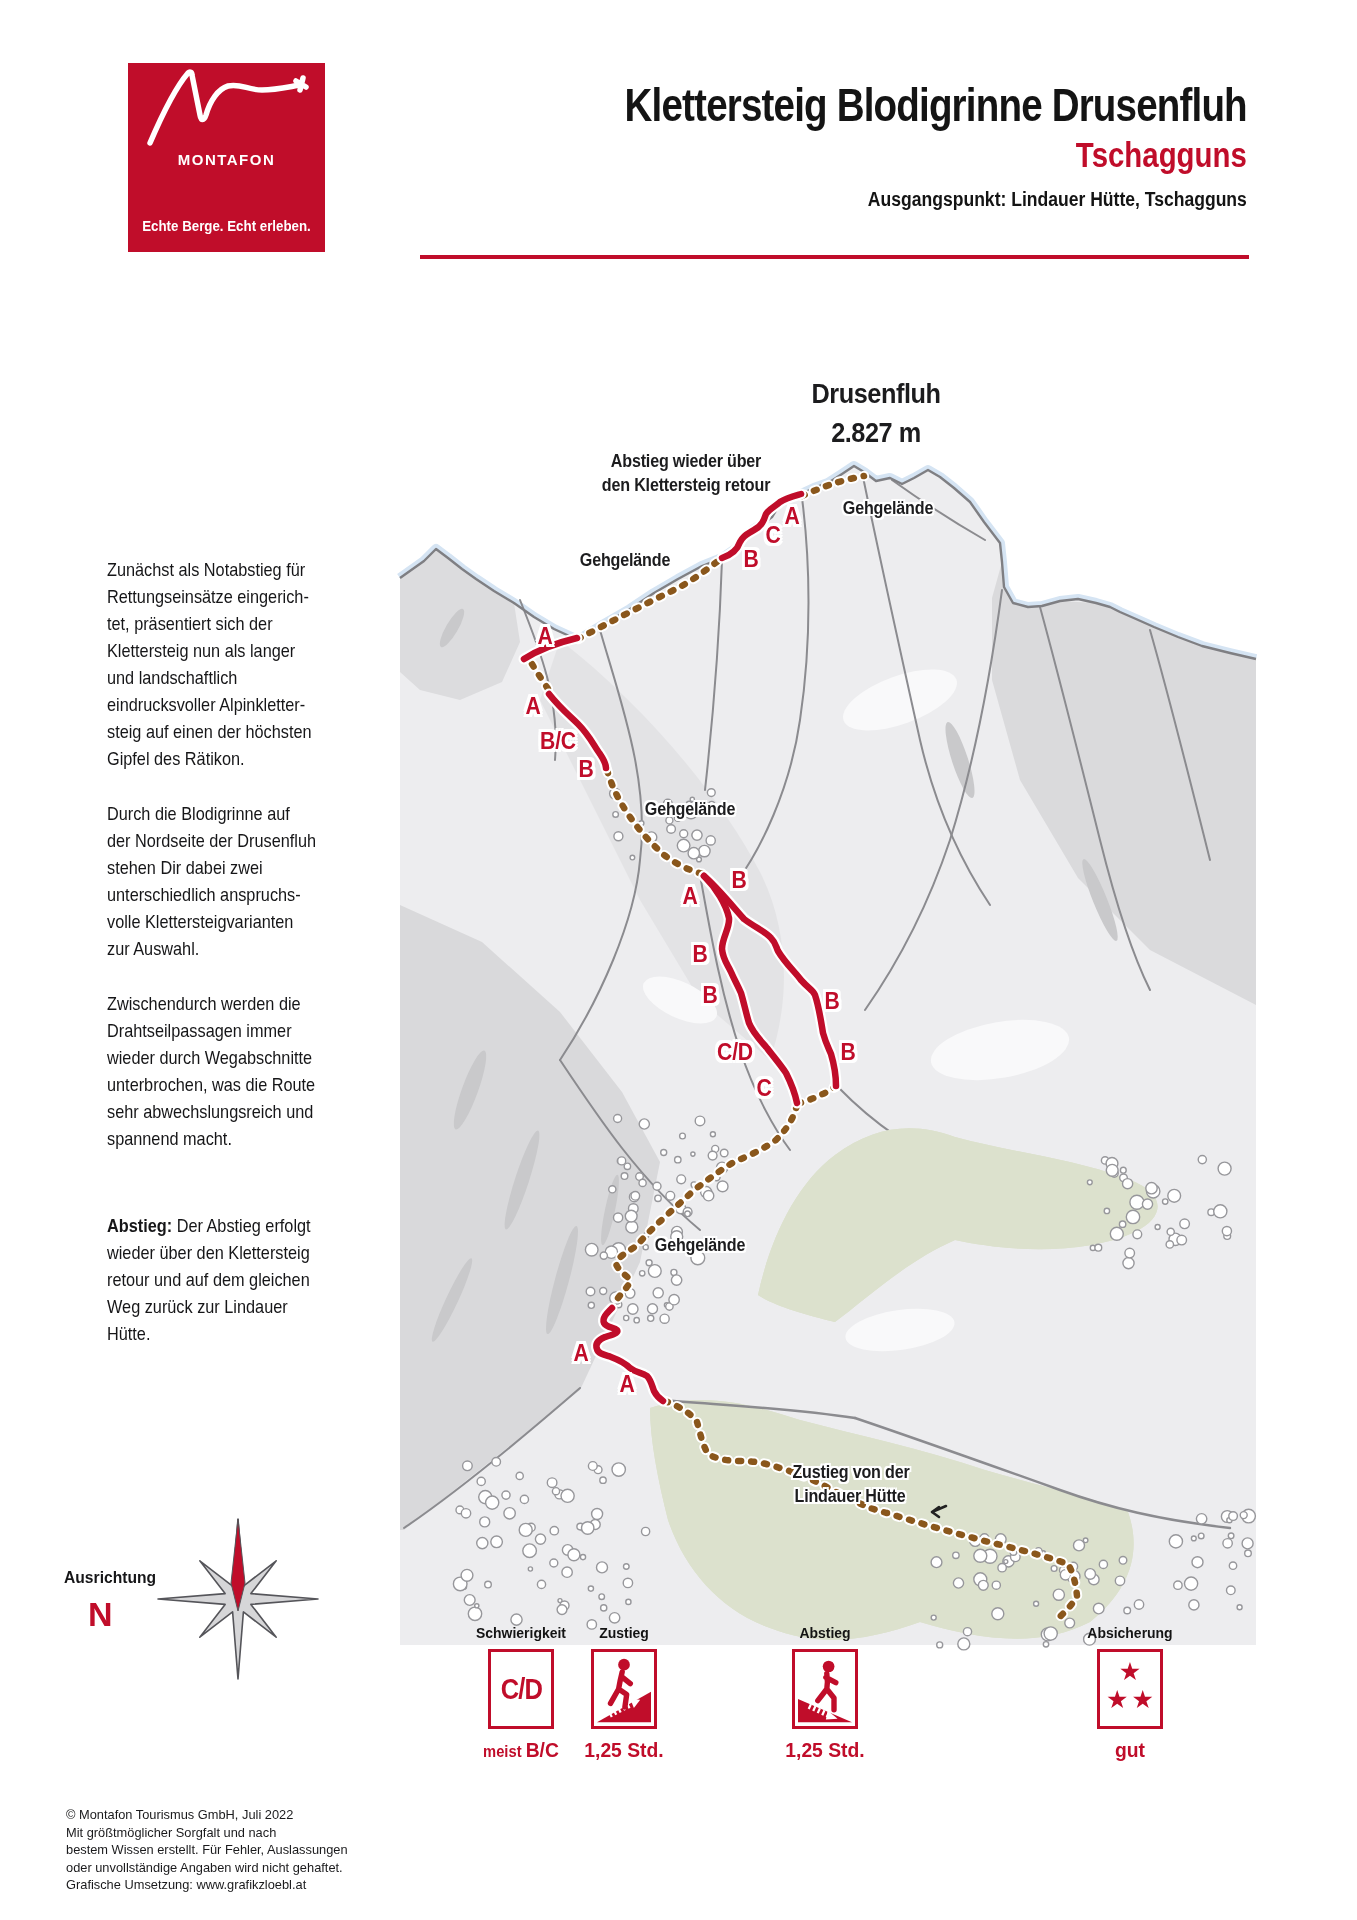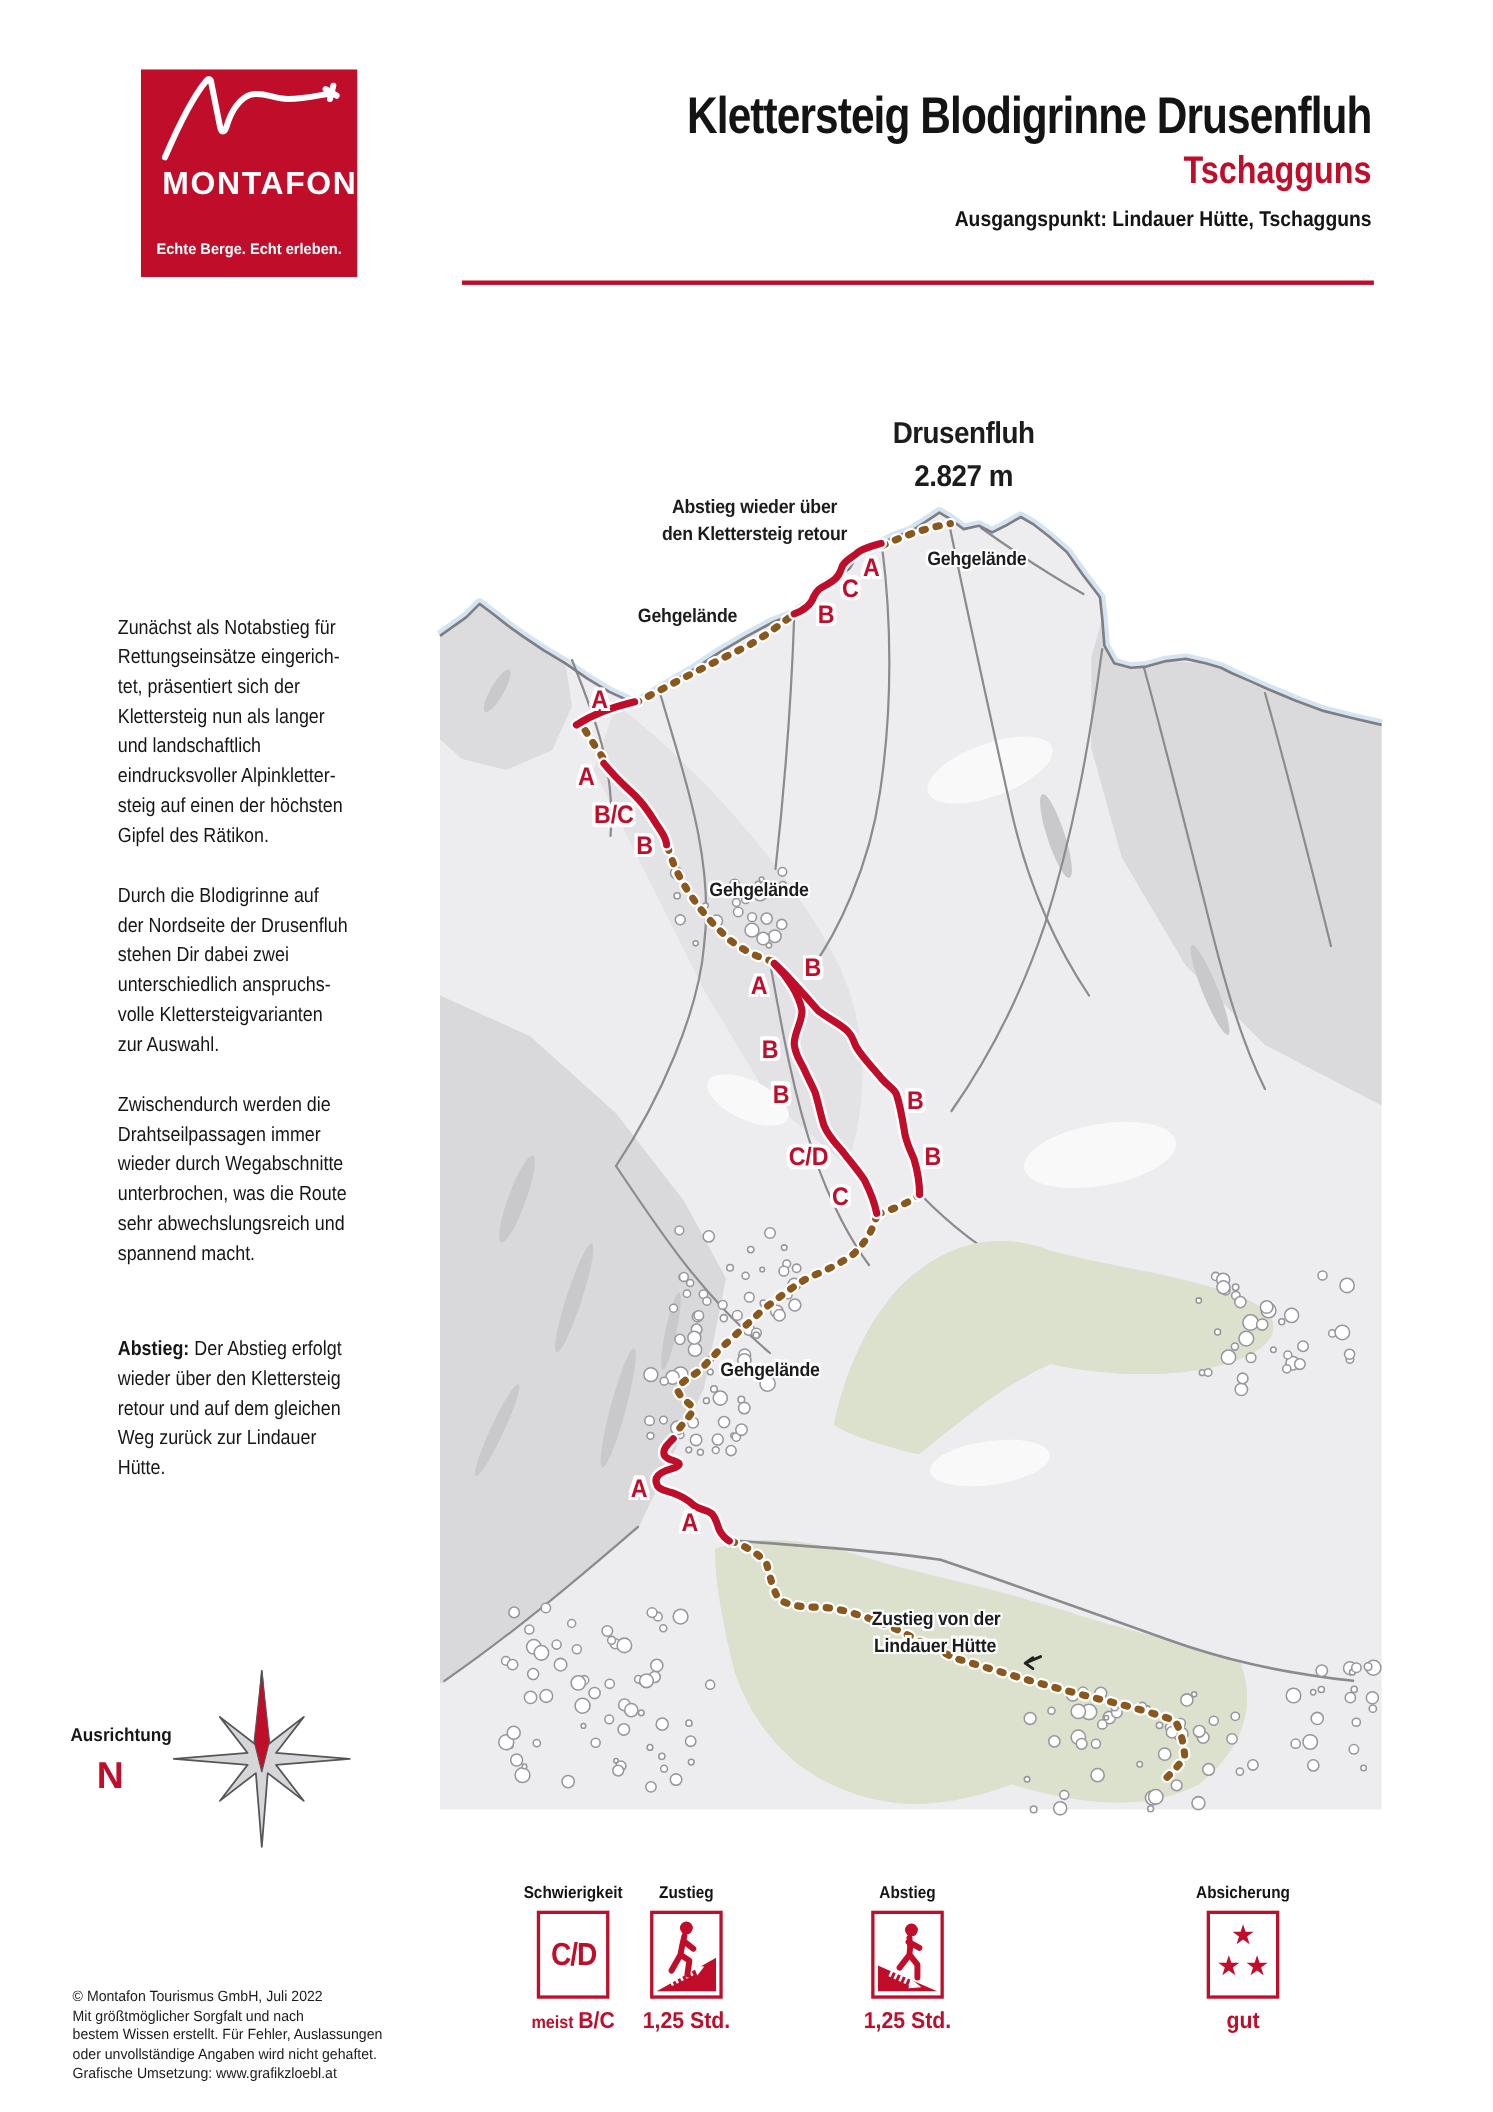--- a/index.html
+++ b/index.html
@@ -1,22 +1,22 @@
 <!DOCTYPE html>
 <html><head>
 <meta charset="utf-8">
 <style>
   html,body{margin:0;padding:0;background:#fff;}
   .page{position:relative;width:1357px;height:1920px;background:#fff;overflow:hidden;
         font-family:"Liberation Sans",sans-serif;color:#161618;}
 
   
   .logo{position:absolute;left:128px;top:63px;width:197px;height:189px;}
-  .logo-name{position:absolute;left:0;right:0;top:88px;text-align:right;
-             font-size:29px;font-weight:700;letter-spacing:1.5px;color:#fff;}
+  .logo-name{position:absolute;left:0;right:0;top:88px;text-align:center;
+             font-size:15px;font-weight:700;letter-spacing:1.5px;color:#fff;}
   .logo-tag{position:absolute;left:0;right:0;bottom:18px;text-align:center;
             font-size:14px;font-weight:700;color:#fff;transform:scaleX(.95);}
 
   
   .header{position:absolute;top:80px;right:110px;text-align:right;}
   .title{font-size:47px;font-weight:700;letter-spacing:-1px;line-height:1.05;color:#141414;
          transform:scaleX(.82);transform-origin:right center;white-space:nowrap;}
   .subtitle{font-size:35px;font-weight:700;margin-top:6px;
             transform:scaleX(.84);transform-origin:right center;white-space:nowrap;}
   .startpoint{font-size:19.5px;font-weight:700;margin-top:13px;color:#141414;
@@ -45,21 +45,21 @@
   
   .compass-label{position:absolute;left:64px;top:1568px;font-size:17px;font-weight:700;transform:scaleX(.92);transform-origin:left;}
   .compass-n{position:absolute;left:88px;top:1595px;font-size:34px;font-weight:800;}
 
   
   .copyright{position:absolute;left:66px;top:1806px;font-size:13.5px;line-height:17.6px;font-weight:400;
              transform:scaleX(.95);transform-origin:left top;color:#1a1a1c;}
   .copyright .line{white-space:nowrap;}
 
   
-  .stat{position:absolute;top:1712px;width:112px;text-align:center;}
+  .stat{position:absolute;top:1624px;width:112px;text-align:center;}
   .stat-label{font-size:15.5px;font-weight:700;transform:scaleX(.9);white-space:nowrap;color:#141414;}
   .stat-box{margin:7px auto 0;width:60px;height:74px;border:3px solid #c00d2a;background:#fff;
             position:relative;display:flex;align-items:center;justify-content:center;}
   .stat-value{margin-top:9px;font-size:21px;font-weight:800;white-space:nowrap;transform:scaleX(.92);}
   .stat-value .prefix{font-size:16px;}
   .badge{font-size:29px;font-weight:800;transform:scaleX(.88);letter-spacing:-1px;}
   .star{position:absolute;font-size:25px;line-height:1;}
   .star.s1{left:50%;top:7px;transform:translateX(-50%);}
   .star.s2{left:6px;top:35px;}
   .star.s3{right:6px;top:35px;}

